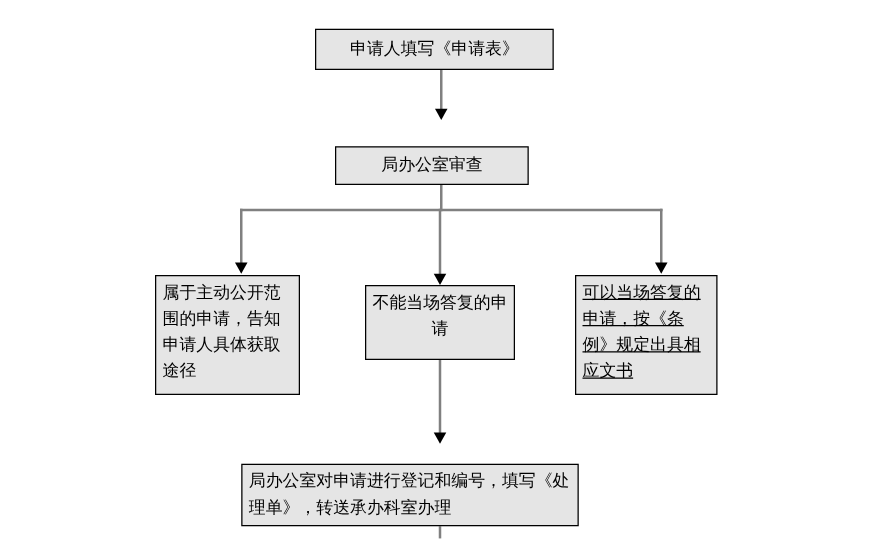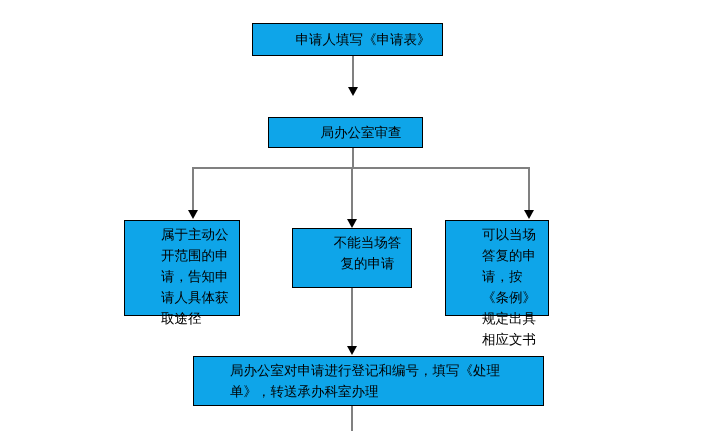--- a/index.html
+++ b/index.html
@@ -12,26 +12,25 @@
     width: 709px;
     height: 431px;
     background: #ffffff;
     font-family: "DejaVu Sans", "Liberation Sans", sans-serif;
     overflow: hidden;
   }
   .node {
     position: absolute;
     box-sizing: border-box;
     border: 1px solid #000000;
-    background: #0ea5e9;
+    background: #e5e5e5;
     color: #000000;
     font-size: 13.5px;
     line-height: 21px;
     z-index: 3;
-    padding-left: 31px;
   }
   .node .txt {
     display: block;
     padding: 3px 5px 0 5px;
     white-space: pre-wrap;
     word-break: break-all;
   }
   .node.center-1line {
     display: flex;
     align-items: center;
@@ -98,26 +97,26 @@
   <div class="arrowhead" style="left:524px; top:210px;"></div>
 
   <div class="node" style="left:124px; top:220px; width:116px; height:96px;">
     <span class="txt">属于主动公开范围的申请，告知申请人具体获取途径</span>
   </div>
 
   <div class="node center-text" style="left:292px; top:228px; width:120px; height:60px;">
     <span class="txt">不能当场答复的申请</span>
   </div>
 
-  <div class="node" style="left:445px; top:220px; width:104px; height:96px;">
+  <div class="node" style="left:460px; top:220px; width:114px; height:96px;text-decoration:underline;">
     <span class="txt">可以当场答复的申请，按《条例》规定出具相应文书</span>
   </div>
 
   <div class="vline" style="left:351px; top:288px; height:60px;"></div>
   <div class="arrowhead" style="left:347px; top:346px;"></div>
 
-  <div class="node" style="left:193px; top:356px; width:351px; height:50px;">
+  <div class="node" style="left:193px; top:371px; width:270px; height:50px;">
     <span class="txt">局办公室对申请进行登记和编号，填写《处理单》，转送承办科室办理</span>
   </div>
 
   <div class="vline" style="left:351px; top:405px; height:26px;"></div>
 
 </div>
 
 </body></html>

